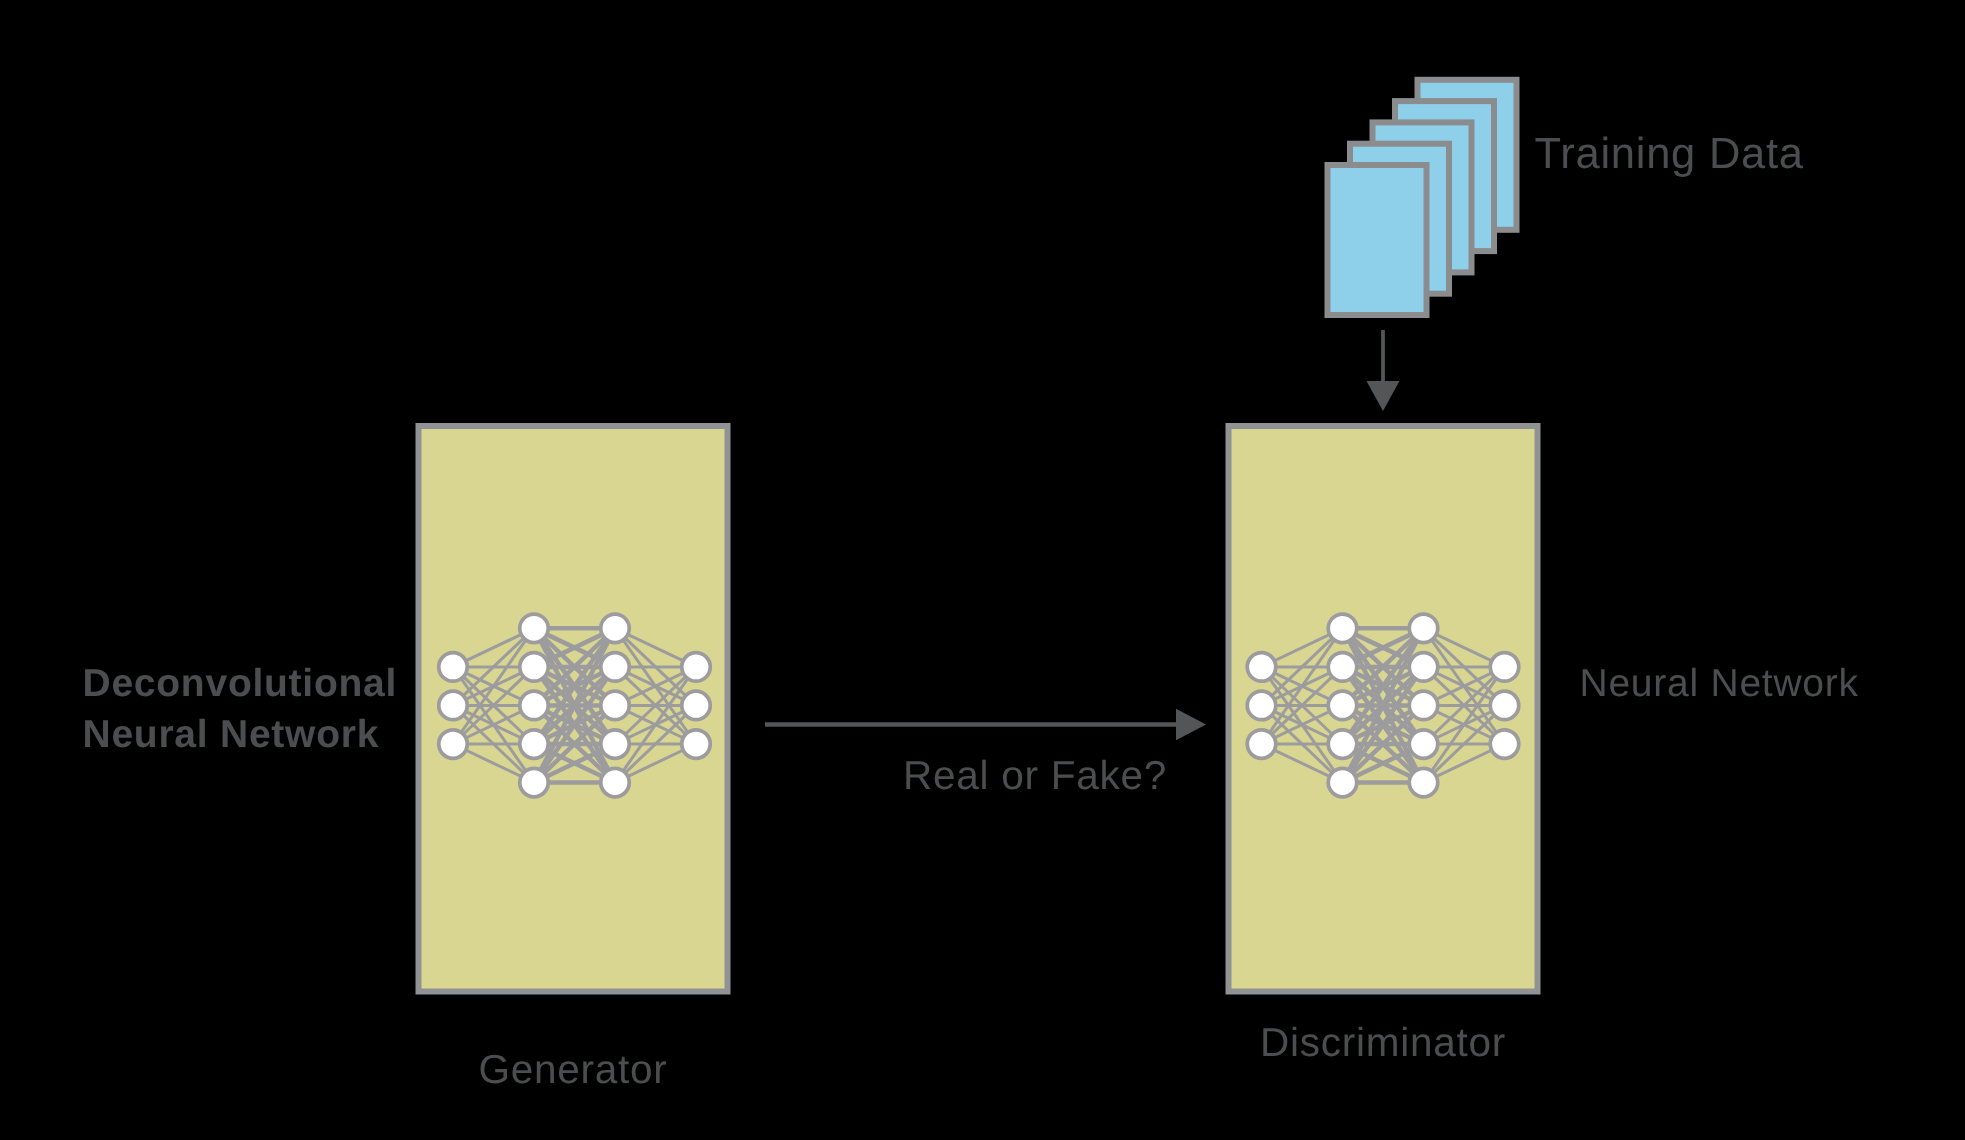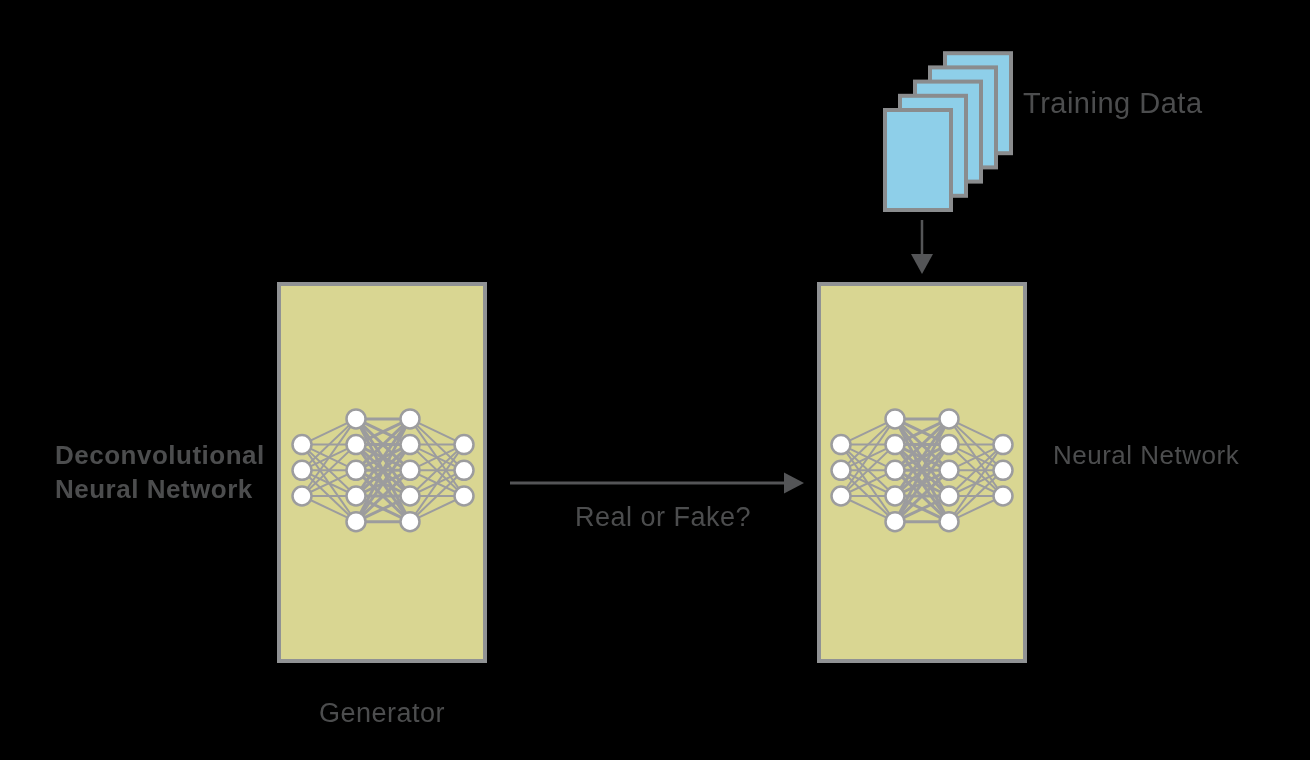--- a/index.html
+++ b/index.html
@@ -51,21 +51,21 @@
     color: var(--text-color, #4c4d4e);
     font-size: 26px;
     line-height: 34px;
     letter-spacing: 0.5px;
     white-space: nowrap;
   }
   .label-two-line { text-align: left; }
   .label-training { font-size: 29px; left: 1023px; top: 86px; }
   .label-deconv   { left: 55px;  top: 438px; font-weight: bold; }
   .label-conv     { left: 1053px; top: 438px; }
-  .label-realfake { font-size: 27px; left: 575px; top: 500px; width: 230px; text-align: left; }
+  .label-realfake { font-size: 27px; left: 575px; top: 500px; width: 230px; text-align: center; }
   .label-generator     { font-size: 27px; left: 277px; top: 696px; width: 210px; text-align: center; }
   .label-discriminator { font-size: 27px; left: 817px; top: 678px; width: 210px; text-align: center; }
 </style>
 </head>
 <body>
 
 <div class="canvas">
 
   <svg class="diagram" width="1310" height="760" viewBox="0 0 1310 760">
 
@@ -253,14 +253,17 @@
   </div>
 
   <div class="label label-realfake">
     <span>Real or Fake?</span>
   </div>
 
   <div class="label label-generator">
     <span>Generator</span>
   </div>
 
+  <div class="label label-discriminator">
+    <span>Discriminator</span>
+  </div>
 
 </div>
 
 </body></html>

